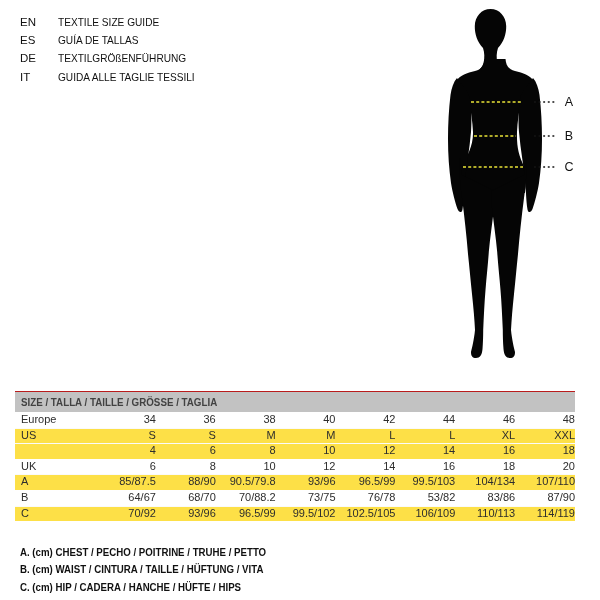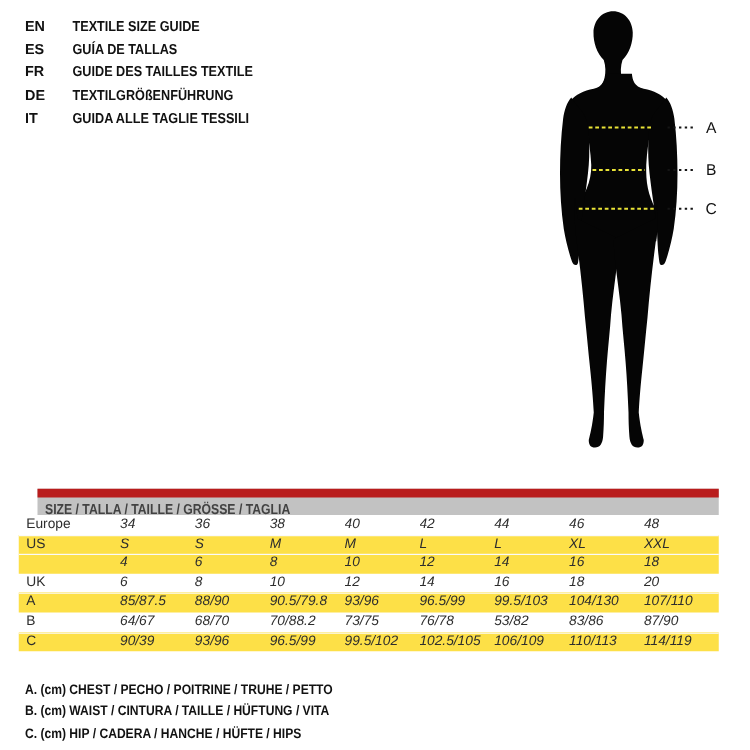--- a/index.html
+++ b/index.html
@@ -3,66 +3,62 @@
 <meta charset="utf-8">
 <style>
   html,body{margin:0;padding:0;background:#fff;}
   .page{position:relative;width:600px;height:600px;background:#ffffff;overflow:hidden;
         font-family:"Liberation Sans","DejaVu Sans",sans-serif;color:#111;}
   .cond{display:inline-block;transform:scaleX(0.88);transform-origin:0 50%;white-space:nowrap;}
   .cond85{display:inline-block;transform:scaleX(0.85);transform-origin:0 50%;white-space:nowrap;}
 
   
   .lang-list{position:absolute;left:20px;top:13px;}
-  .lang-row{display:flex;height:18.2px;line-height:18.2px;font-size:11.5px;font-weight:bold;}
+  .lang-row{display:flex;height:18.2px;line-height:18.2px;font-size:11.5px;font-weight:normal;}
   .lang-code{width:22px;flex:0 0 22px;}
   .lang-label{margin-left:16px;}
 
   
   .figure-svg{position:absolute;left:430px;top:0;width:170px;height:370px;}
   .measure-label{position:absolute;width:18px;height:18px;line-height:18px;text-align:center;
                  font-size:12.5px;color:#111;}
   #mlabel-a{left:560px;top:93px;}
   #mlabel-b{left:560px;top:127px;}
   #mlabel-c{left:560px;top:158px;}
 
   
   .section-title{position:absolute;left:20px;top:367px;font-size:11.5px;font-weight:bold;}
 
   
   .size-table{position:absolute;left:15px;top:391px;width:560px;font-size:11px;color:#2d2d2d;}
-  .thead{height:21px;line-height:21px;background:#c2c2c2;border-top:7px solid #b91c1c;
-         color:#424242;font-weight:bold;font-size:11.5px;padding-left:6px;box-sizing:border-box;margin-left:15px;}
+  .thead{height:21px;line-height:21px;background:#c2c2c2;border-top:1px solid #b91c1c;
+         color:#424242;font-weight:bold;font-size:11.5px;padding-left:6px;box-sizing:border-box;}
   .trow{display:flex;height:15.6px;line-height:15.6px;}
   .trow.shaded{background:#fde047;box-shadow:inset 0 1px 0 #fafafa;}
   .tcell{overflow:hidden;}
   .tlabel{flex:0 0 81px;padding-left:6px;box-sizing:border-box;text-align:left;}
-  .tval{flex:1 1 0;text-align:left;font-style:italic;}
+  .tval{flex:1 1 0;text-align:right;}
 
   
   .legend{position:absolute;left:20px;top:544px;}
   .legend-line{height:17.3px;line-height:17.3px;font-size:11px;font-weight:bold;}
 </style>
 </head>
 <body>
 
 <div class="page">
 
   <div class="lang-list">
     <div class="lang-row">
       <span class="lang-code">EN</span>
       <span class="lang-label cond">TEXTILE SIZE GUIDE</span>
     </div>
     <div class="lang-row">
       <span class="lang-code">ES</span>
       <span class="lang-label cond">GUÍA DE TALLAS</span>
-    </div>
-    <div class="lang-row">
-      <span class="lang-code">FR</span>
-      <span class="lang-label cond">GUIDE DES TAILLES TEXTILE</span>
     </div>
     <div class="lang-row">
       <span class="lang-code">DE</span>
       <span class="lang-label cond">TEXTILGRÖßENFÜHRUNG</span>
     </div>
     <div class="lang-row">
       <span class="lang-code">IT</span>
       <span class="lang-label cond">GUIDA ALLE TAGLIE TESSILI</span>
     </div>
   </div>
@@ -176,37 +172,37 @@
           <div class="tcell tval">20</div>
         </div>
         <div class="trow shaded">
           <div class="tcell tlabel">A</div>
           <div class="tcell tval">85/87.5</div>
           <div class="tcell tval">88/90</div>
           <div class="tcell tval">90.5/79.8</div>
           <div class="tcell tval">93/96</div>
           <div class="tcell tval">96.5/99</div>
           <div class="tcell tval">99.5/103</div>
-          <div class="tcell tval">104/130</div>
+          <div class="tcell tval">104/134</div>
           <div class="tcell tval">107/110</div>
         </div>
         <div class="trow">
           <div class="tcell tlabel">B</div>
           <div class="tcell tval">64/67</div>
           <div class="tcell tval">68/70</div>
           <div class="tcell tval">70/88.2</div>
           <div class="tcell tval">73/75</div>
           <div class="tcell tval">76/78</div>
           <div class="tcell tval">53/82</div>
           <div class="tcell tval">83/86</div>
           <div class="tcell tval">87/90</div>
         </div>
         <div class="trow shaded">
           <div class="tcell tlabel">C</div>
-          <div class="tcell tval">90/39</div>
+          <div class="tcell tval">70/92</div>
           <div class="tcell tval">93/96</div>
           <div class="tcell tval">96.5/99</div>
           <div class="tcell tval">99.5/102</div>
           <div class="tcell tval">102.5/105</div>
           <div class="tcell tval">106/109</div>
           <div class="tcell tval">110/113</div>
           <div class="tcell tval">114/119</div>
         </div>
       </div>
   </div>

